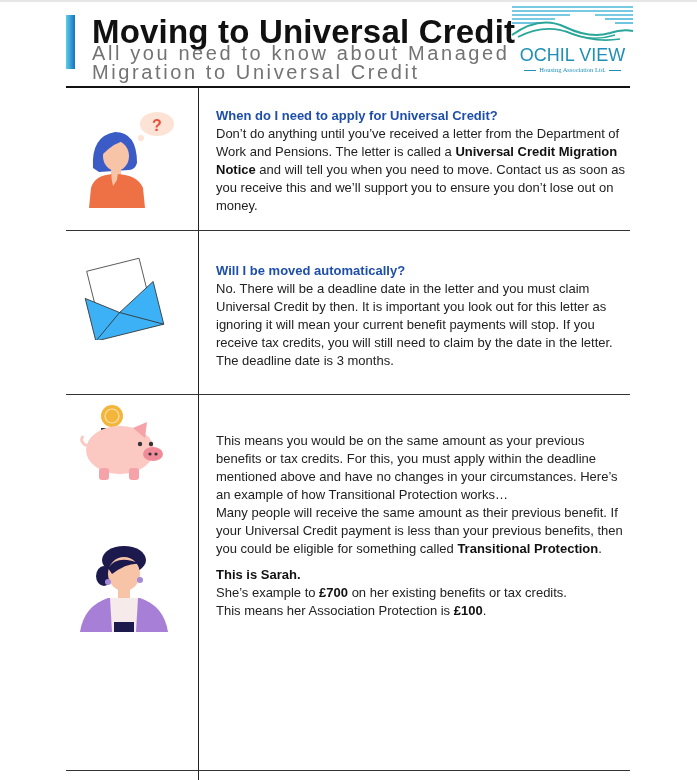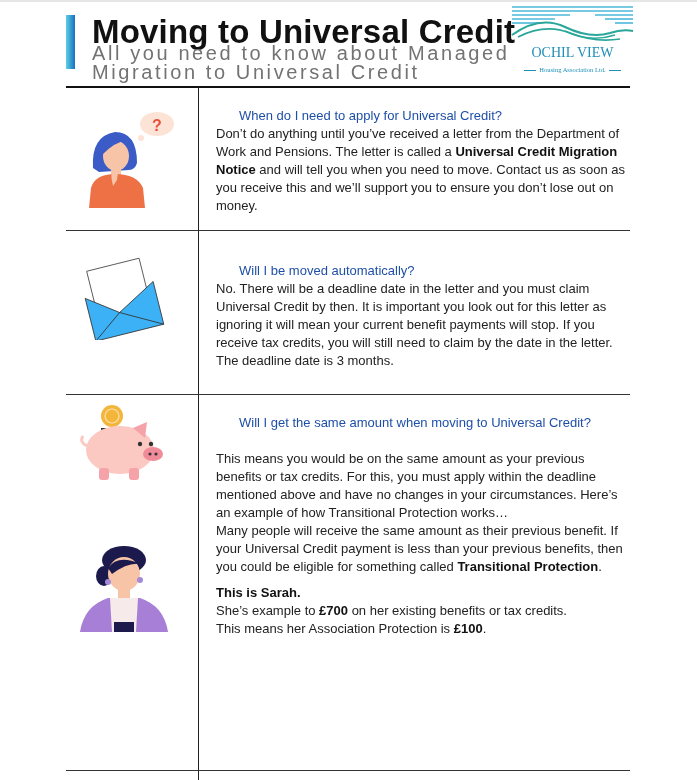--- a/index.html
+++ b/index.html
@@ -7,30 +7,30 @@
            font-family: "Liberation Sans", sans-serif; color: #1a1a1a; }
     .top-rule { position: absolute; left: 0; top: 0; width: 697px; height: 2px; background: #e6e6e6; }
     .accent-bar { position: absolute; left: 66px; top: 15px; width: 9px; height: 54px;
                   background: linear-gradient(to right, #5ad0e6, #1a6fc0); }
     .title { position: absolute; left: 92px; top: 13px; font-size: 33px; font-weight: bold;
              color: #111; letter-spacing: 0.2px; white-space: nowrap; }
     .subtitle { position: absolute; left: 92px; top: 44px; font-size: 20px; color: #737373;
                 letter-spacing: 2.6px; line-height: 19px; width: 420px; }
     .logo { position: absolute; left: 510px; top: 5px; width: 125px; height: 72px; }
     .logo-name { position: absolute; left: 0; top: 40px; width: 125px; text-align: center;
-                 font-family: Liberation Serif, serif; font-size: 14px; color: #1f8fb7; letter-spacing: 0px; }
+                 font-family: Liberation Sans, sans-serif; font-size: 18px; color: #1f8fb7; letter-spacing: 0px; }
     .logo-sub { position: absolute; left: 0; top: 61px; width: 125px; text-align: center;
                 font-family: "Liberation Serif", serif; font-size: 6.5px; color: #1f8fb7; }
     .logo-sub::before, .logo-sub::after { content: ""; display: inline-block; width: 12px; height: 1px;
                 background: #1f8fb7; vertical-align: middle; margin: 0 3px; }
     .hline { position: absolute; left: 66px; width: 564px; height: 2px; background: #333; }
     .hline.header { left: 66px; width: 564px; top: 86px; height: 2px; background: #111; }
     .vline { position: absolute; left: 198px; top: 87px; width: 1px; height: 693px; background: #222; }
     .section { position: absolute; left: 216px; width: 412px; font-size: 13px; line-height: 18px; color: #222; }
-    .section .q { color: #1e4fa8; font-weight: normal; font-size: 13px; margin-left: 23px; }
+    .section .q { color: #1e4fa8; font-weight: bold; font-size: 13px; }
     .section p { margin: 0; }
     .section b { color: #111; }
     .illus { position: absolute; }
   </style>
 </head>
 <body>
 
 <div class="top-rule"></div>
 
 <div class="accent-bar"></div>
@@ -105,21 +105,20 @@
     <circle cx="75" cy="52" r="1.6" fill="#333"></circle>
     <circle cx="81" cy="52" r="1.6" fill="#333"></circle>
     <circle cx="65" cy="42" r="2.2" fill="#333"></circle>
     <circle cx="76" cy="42" r="2.2" fill="#333"></circle>
     <path d="M12 44 Q4 40 8 34" stroke="#fcc8c2" stroke-width="3" fill="none"></path>
     <rect x="24" y="66" width="10" height="12" rx="3" fill="#f5a3a8"></rect>
     <rect x="54" y="66" width="10" height="12" rx="3" fill="#f5a3a8"></rect>
   </svg>
 </div>
 <div class="section" style="top:414px;">
-  <p class="q">Will I get the same amount when moving to Universal Credit?</p>
   <p style="margin-top:18px;">This means you would be on the same amount as your previous benefits or tax credits. For this, you must apply within the deadline mentioned above and have no changes in your circumstances. Here’s an example of how Transitional Protection works…</p>
   <p><span>Many people will receive the same amount as their previous benefit. If your Universal Credit payment is less than your previous benefits, then you could be eligible for something called </span><b>Transitional Protection</b><span>.</span></p>
   <div style="margin-top:8px;">
     <p><b>This is Sarah.</b></p>
     <p><span>She’s example to </span><b>£700</b><span> on her existing benefits or tax credits.</span></p>
     <p><span>This means her Association Protection is </span><b>£100</b><span>.</span></p>
   </div>
 </div>
 
 <div class="illus" style="left:78px; top:540px;">

